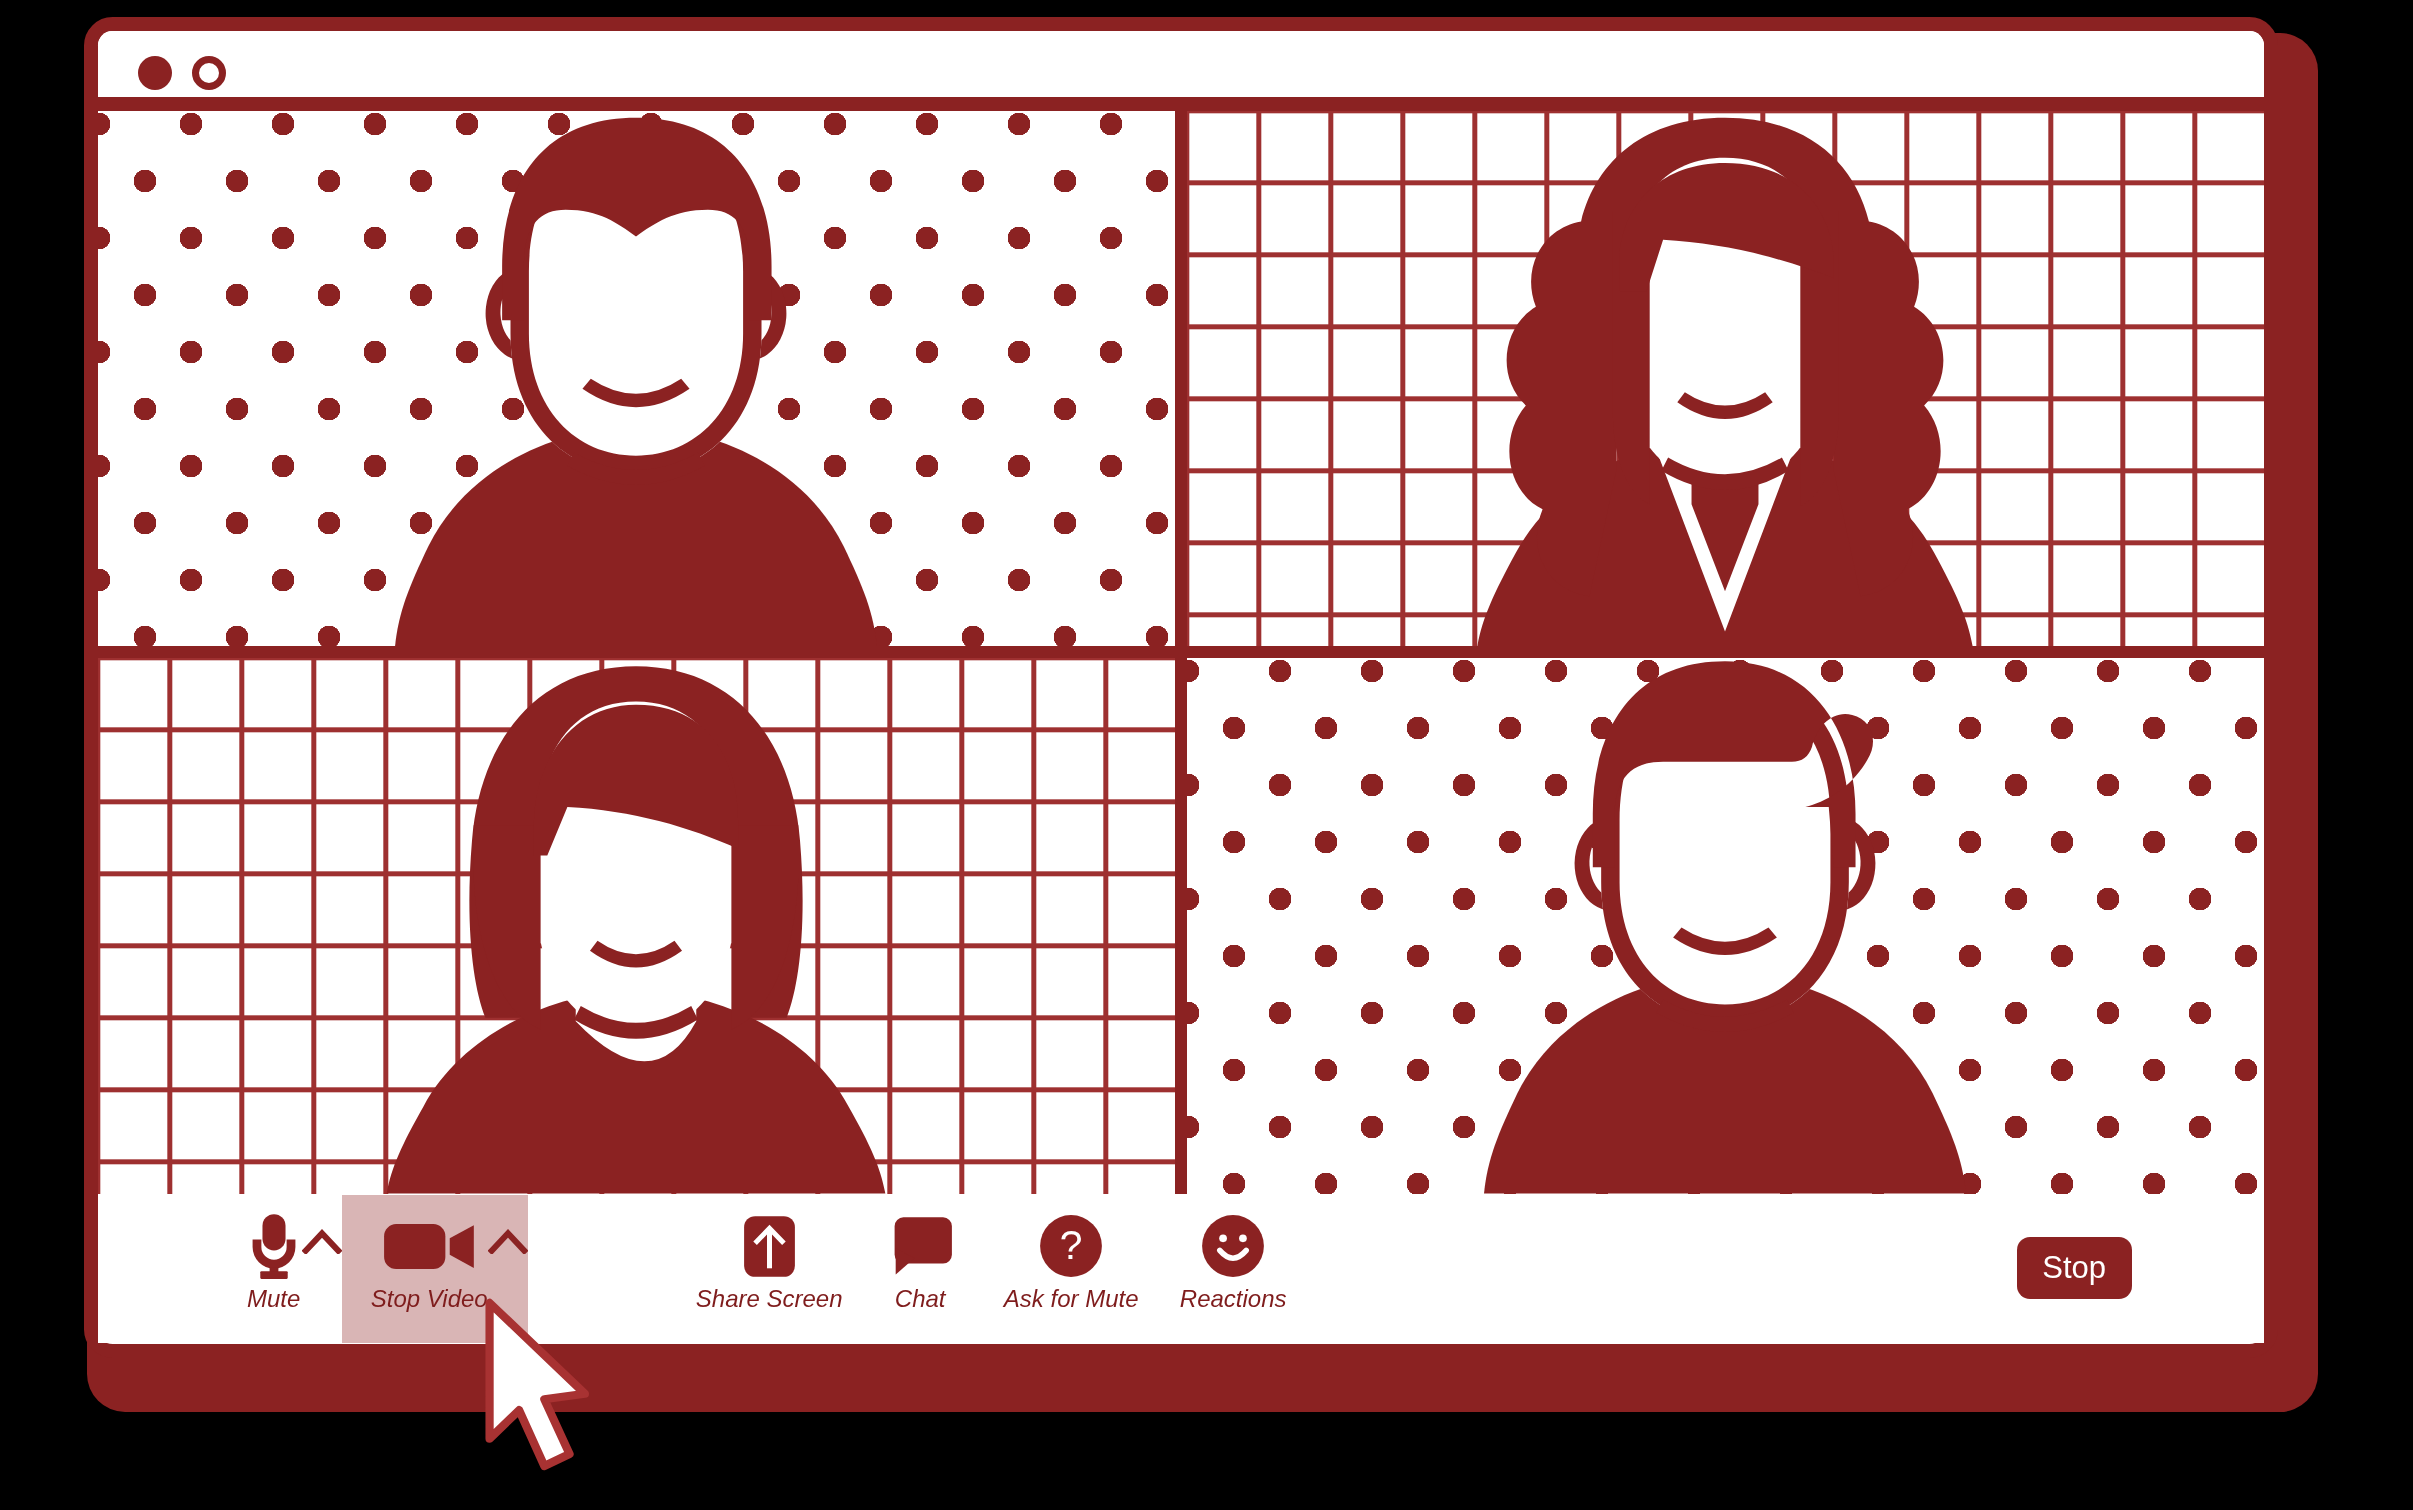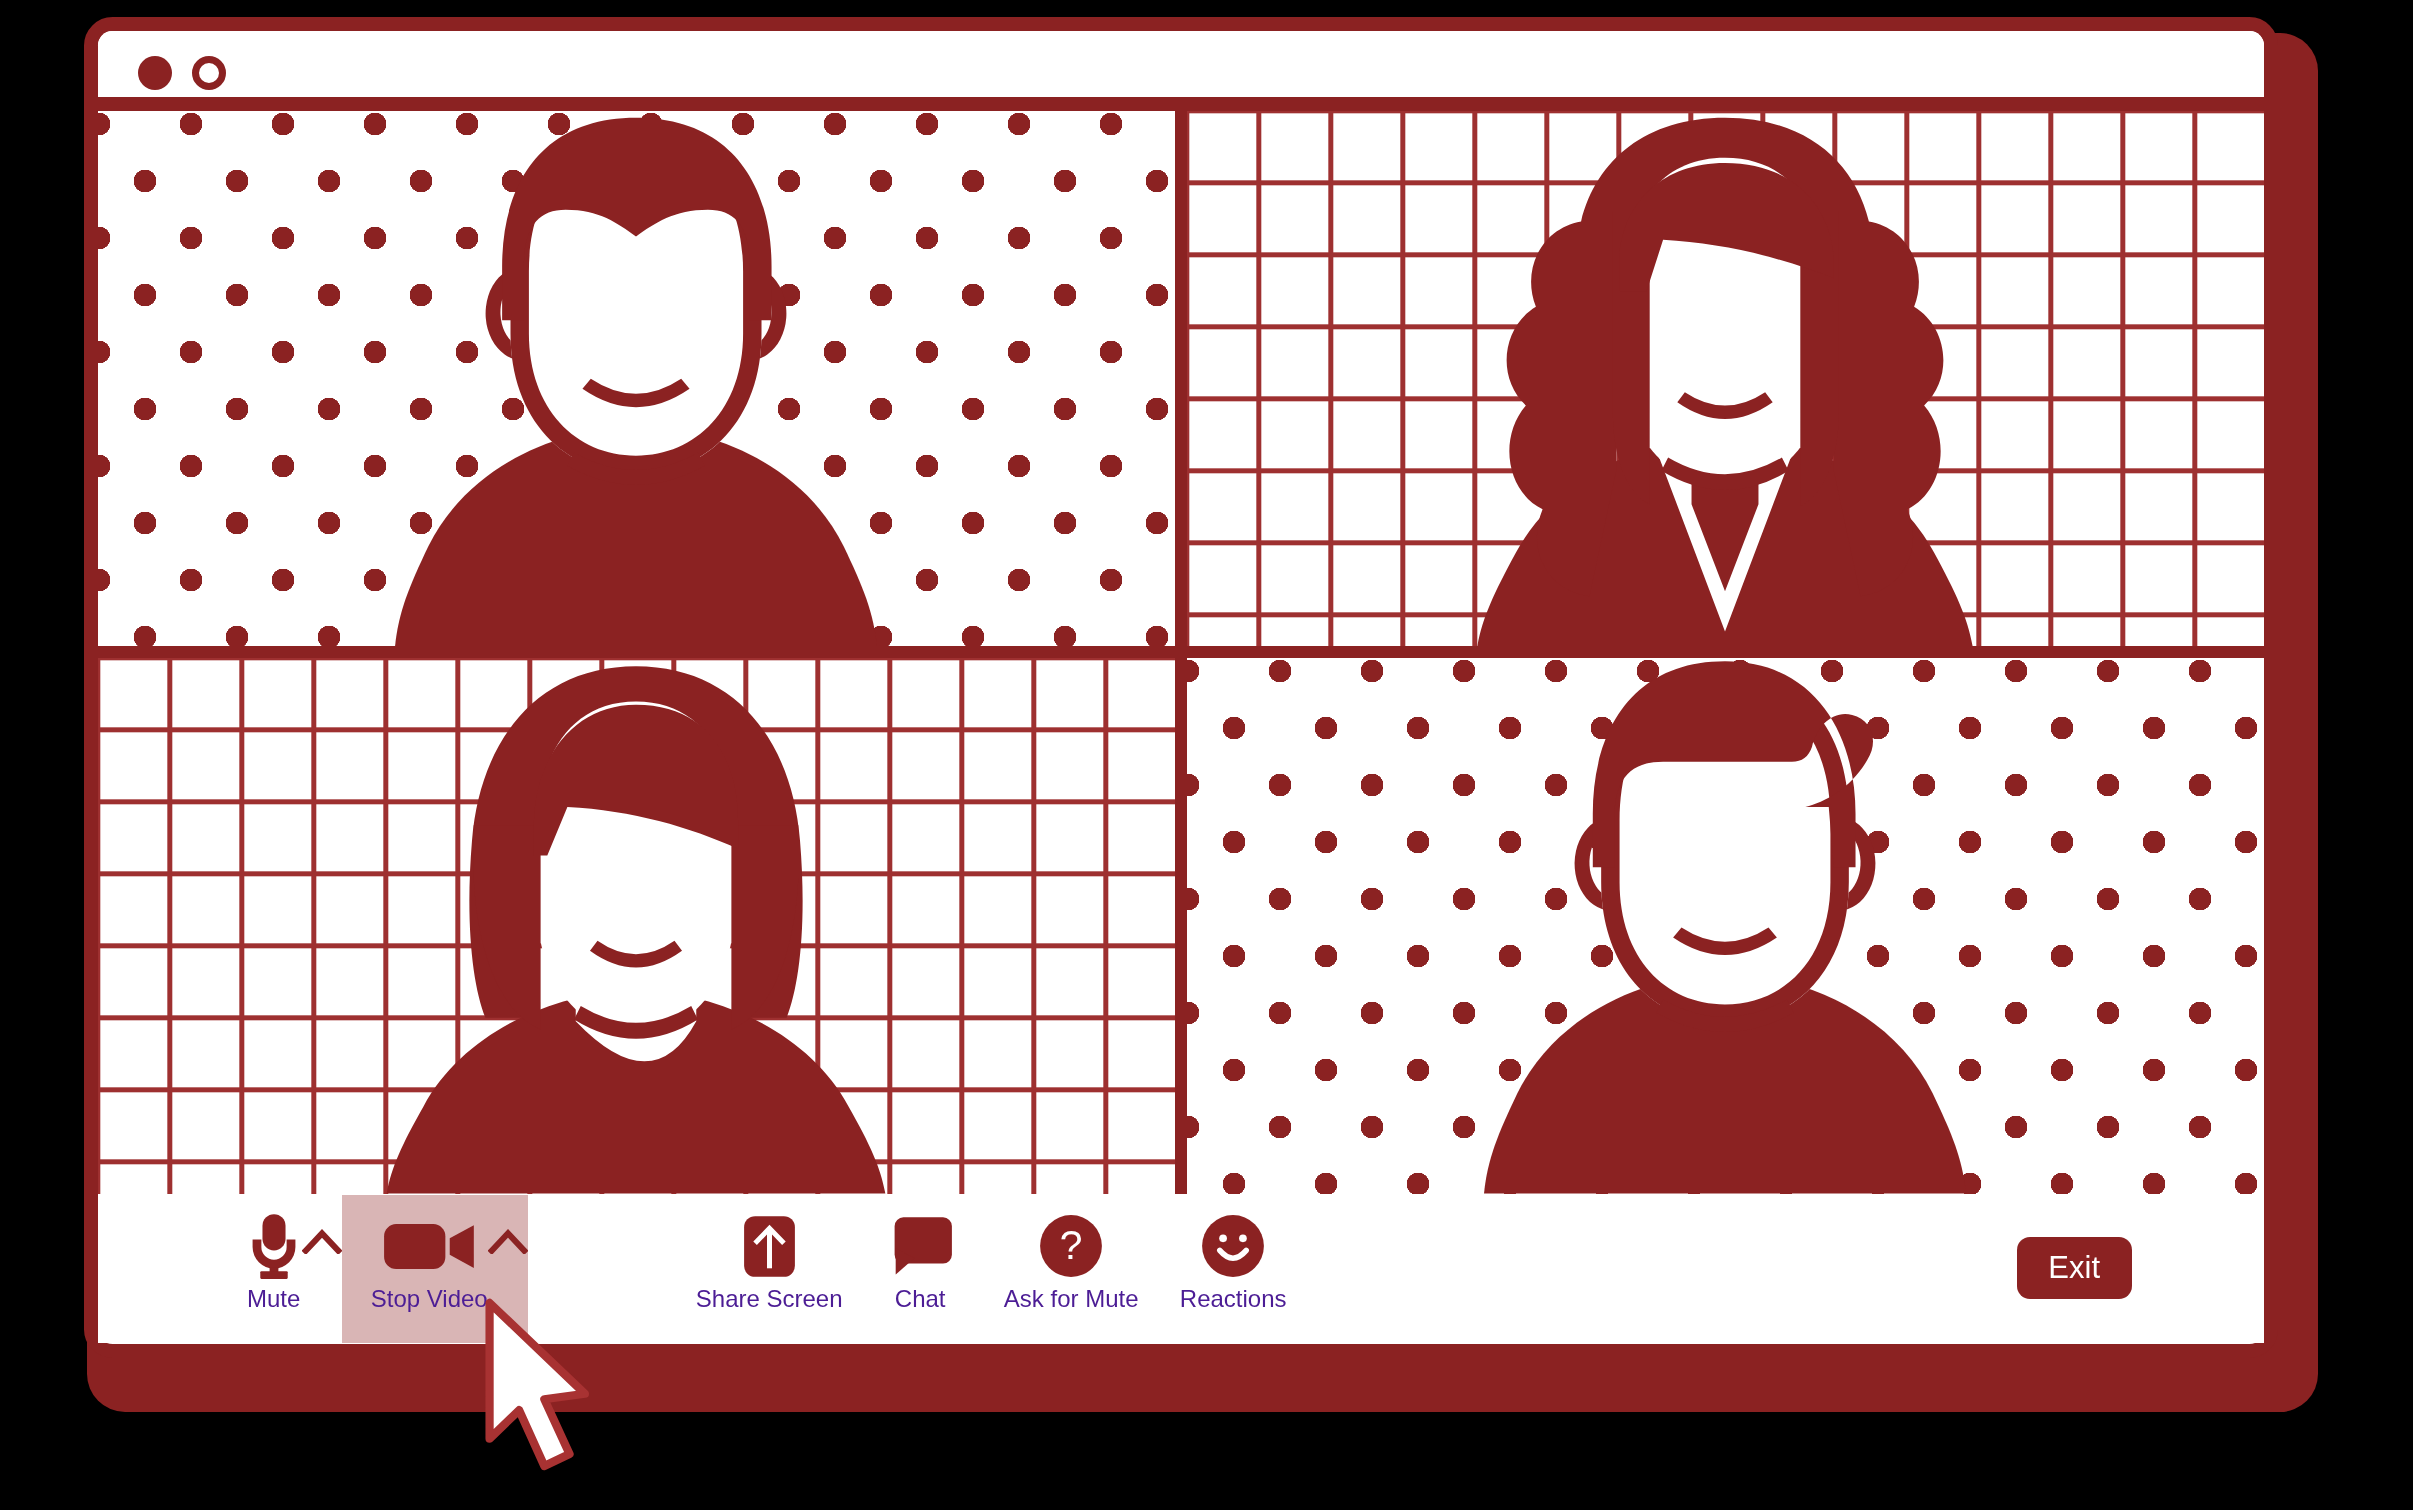--- a/index.html
+++ b/index.html
@@ -97,24 +97,25 @@
     background:transparent;
     border:none;
     cursor:pointer;
   }
   .tool-icon{
     height:66px;
     display:flex; align-items:center; justify-content:center;
   }
   .tool-label{
     margin-top:5.5px;
-    color:#4c1d95;
+    color:#7f1d1d;
     font-size:24px;
     font-family:"Liberation Sans", sans-serif;
     white-space:nowrap;
+    font-style:italic;
   }
   .chevron{
     width:40px; height:148px;
     display:flex; align-items:flex-start; justify-content:center;
     padding-top:34px;
     background:transparent; border:none; cursor:pointer;
   }
   .group{ display:flex; align-items:flex-start; }
   .group.highlight{ background:#D9B5B5;padding-left:29px; }
 
@@ -378,21 +379,21 @@
             <circle cx="40" cy="44" r="7" fill="#FFFFFF"></circle>
             <circle cx="76" cy="44" r="7" fill="#FFFFFF"></circle>
             <path d="M34 66 q24 28 48 0" stroke="#FFFFFF" stroke-width="10" fill="none" stroke-linecap="round"></path>
           </svg>
         </span>
         <span class="tool-label">Reactions</span>
       </button>
 
       <div id="spacer-flex"></div>
 
-      <button id="exit-button">Exit</button>
+      <button id="exit-button">Stop</button>
 
     </div>
 
   </div>
 </div>
 
 <div id="mouse-cursor">
   <svg width="115" height="176" viewBox="0 0 210 320">
     <path d="M12 10 L12 258 L66 206 L112 308 L158 286 L112 186 L186 176 Z" fill="#FFFFFF" stroke="#A83232" stroke-width="15" stroke-linejoin="round"></path>
   </svg>

